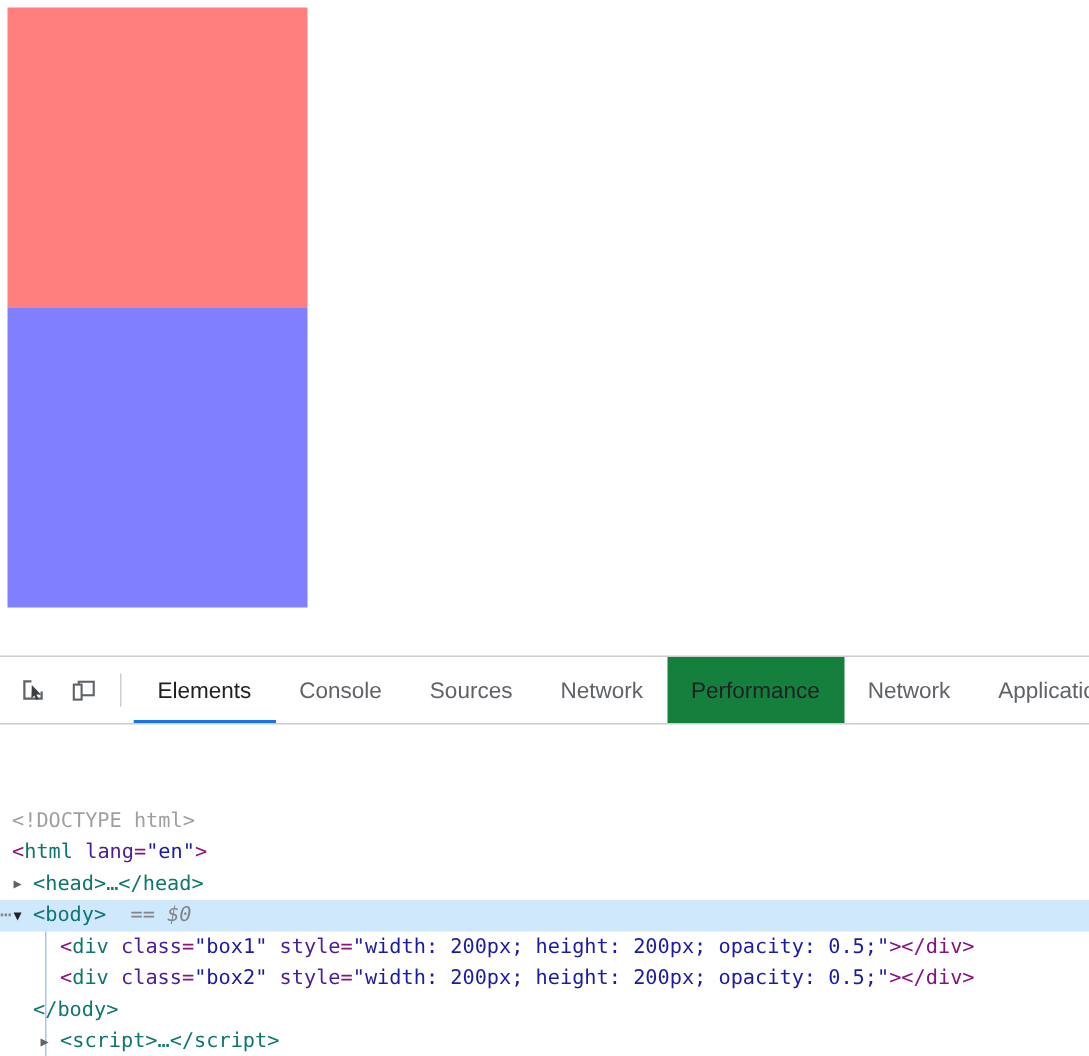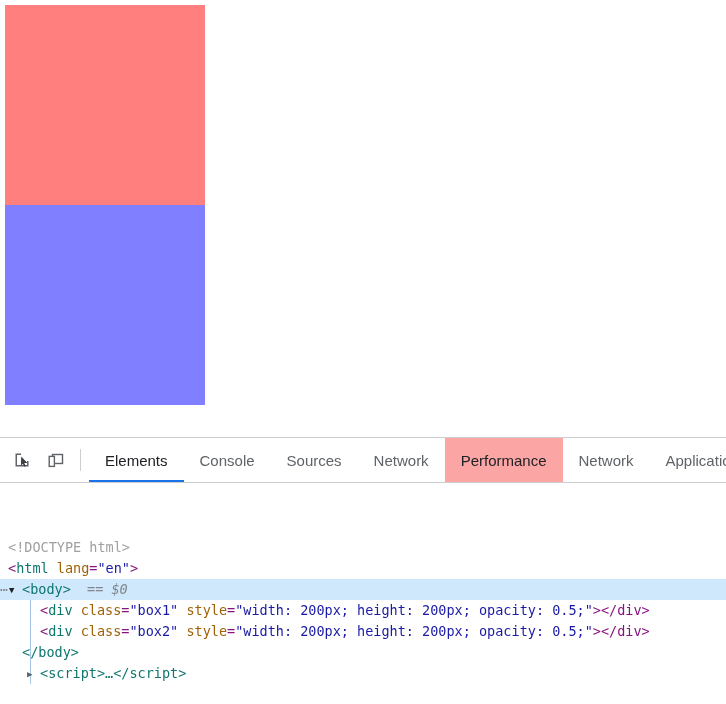--- a/index.html
+++ b/index.html
@@ -101,21 +101,21 @@
   .dt-tab.active::after {
     content: "";
     position: absolute;
     left: 0;
     right: 0;
     bottom: -1px;
     height: 3px;
     background: #1a73e8;
   }
   .dt-tab.hovered {
-    background: #fca5a5;
+    background: #15803d;
     color: #202124;
   }
 
   
   .dt-tree {
     padding: 6px 0 0 0;
     font-family: "DejaVu Sans Mono", "Liberation Mono", monospace;
     font-size: 13.5px;
     line-height: 21px;
     color: #5f6368;
@@ -162,21 +162,21 @@
   .guide {
     position: absolute;
     left: 30px;
     top: 0;
     width: 1px;
     background: #a6c8e8;
   }
 
   .punct   { color: #881280; }
   .tagname { color: #0f766e; }
-  .attrname{ color: #a16207; }
+  .attrname{ color: #4c1d95; }
   .attrval { color: #1a1aa6; }
   .doctype { color: #a0a0a0; }
   .dollar  { color: #80868b; font-style: italic; }
 </style>
 </head>
 <body>
 
 <div id="page-viewport">
   <div class="page-body">
     <div class="demo-box box1" style="background: rgb(255, 0, 0); width: 200px; height: 200px; opacity: 0.5;"></div>
@@ -231,20 +231,23 @@
   <div class="dt-tree">
 
     <div class="node-row indent-1">
       <span class="doctype">&lt;!DOCTYPE html&gt;</span>
     </div>
 
     <div class="node-row indent-1">
       <span class="punct">&lt;</span><span class="tagname">html</span><span>&nbsp;</span><span class="attrname">lang</span><span class="punct">=</span><span class="attrval">"en"</span><span class="punct">&gt;</span>
     </div>
 
+    <div class="node-row indent-2">
+      <span class="arrow">▶</span><span class="tagname">&lt;head&gt;…&lt;/head&gt;</span>
+    </div>
 
     <div class="node-row indent-2 selected">
       <span class="dots">⋯</span><span class="arrow open">▼</span><span class="tagname">&lt;body&gt;</span><span>&nbsp;&nbsp;</span><span class="dollar">== $0</span>
     </div>
 
     <div style="position:relative;">
       <div class="guide" style="height:84px;"></div>
 
       <div class="node-row indent-3">
         <span class="punct">&lt;</span><span class="tagname">div</span><span>&nbsp;</span><span class="attrname">class</span><span class="punct">=</span><span class="attrval">"box1"</span><span>&nbsp;</span><span class="attrname">style</span><span class="punct">=</span><span class="attrval">"width: 200px; height: 200px; opacity: 0.5;"</span><span class="punct">&gt;&lt;/div&gt;</span>

